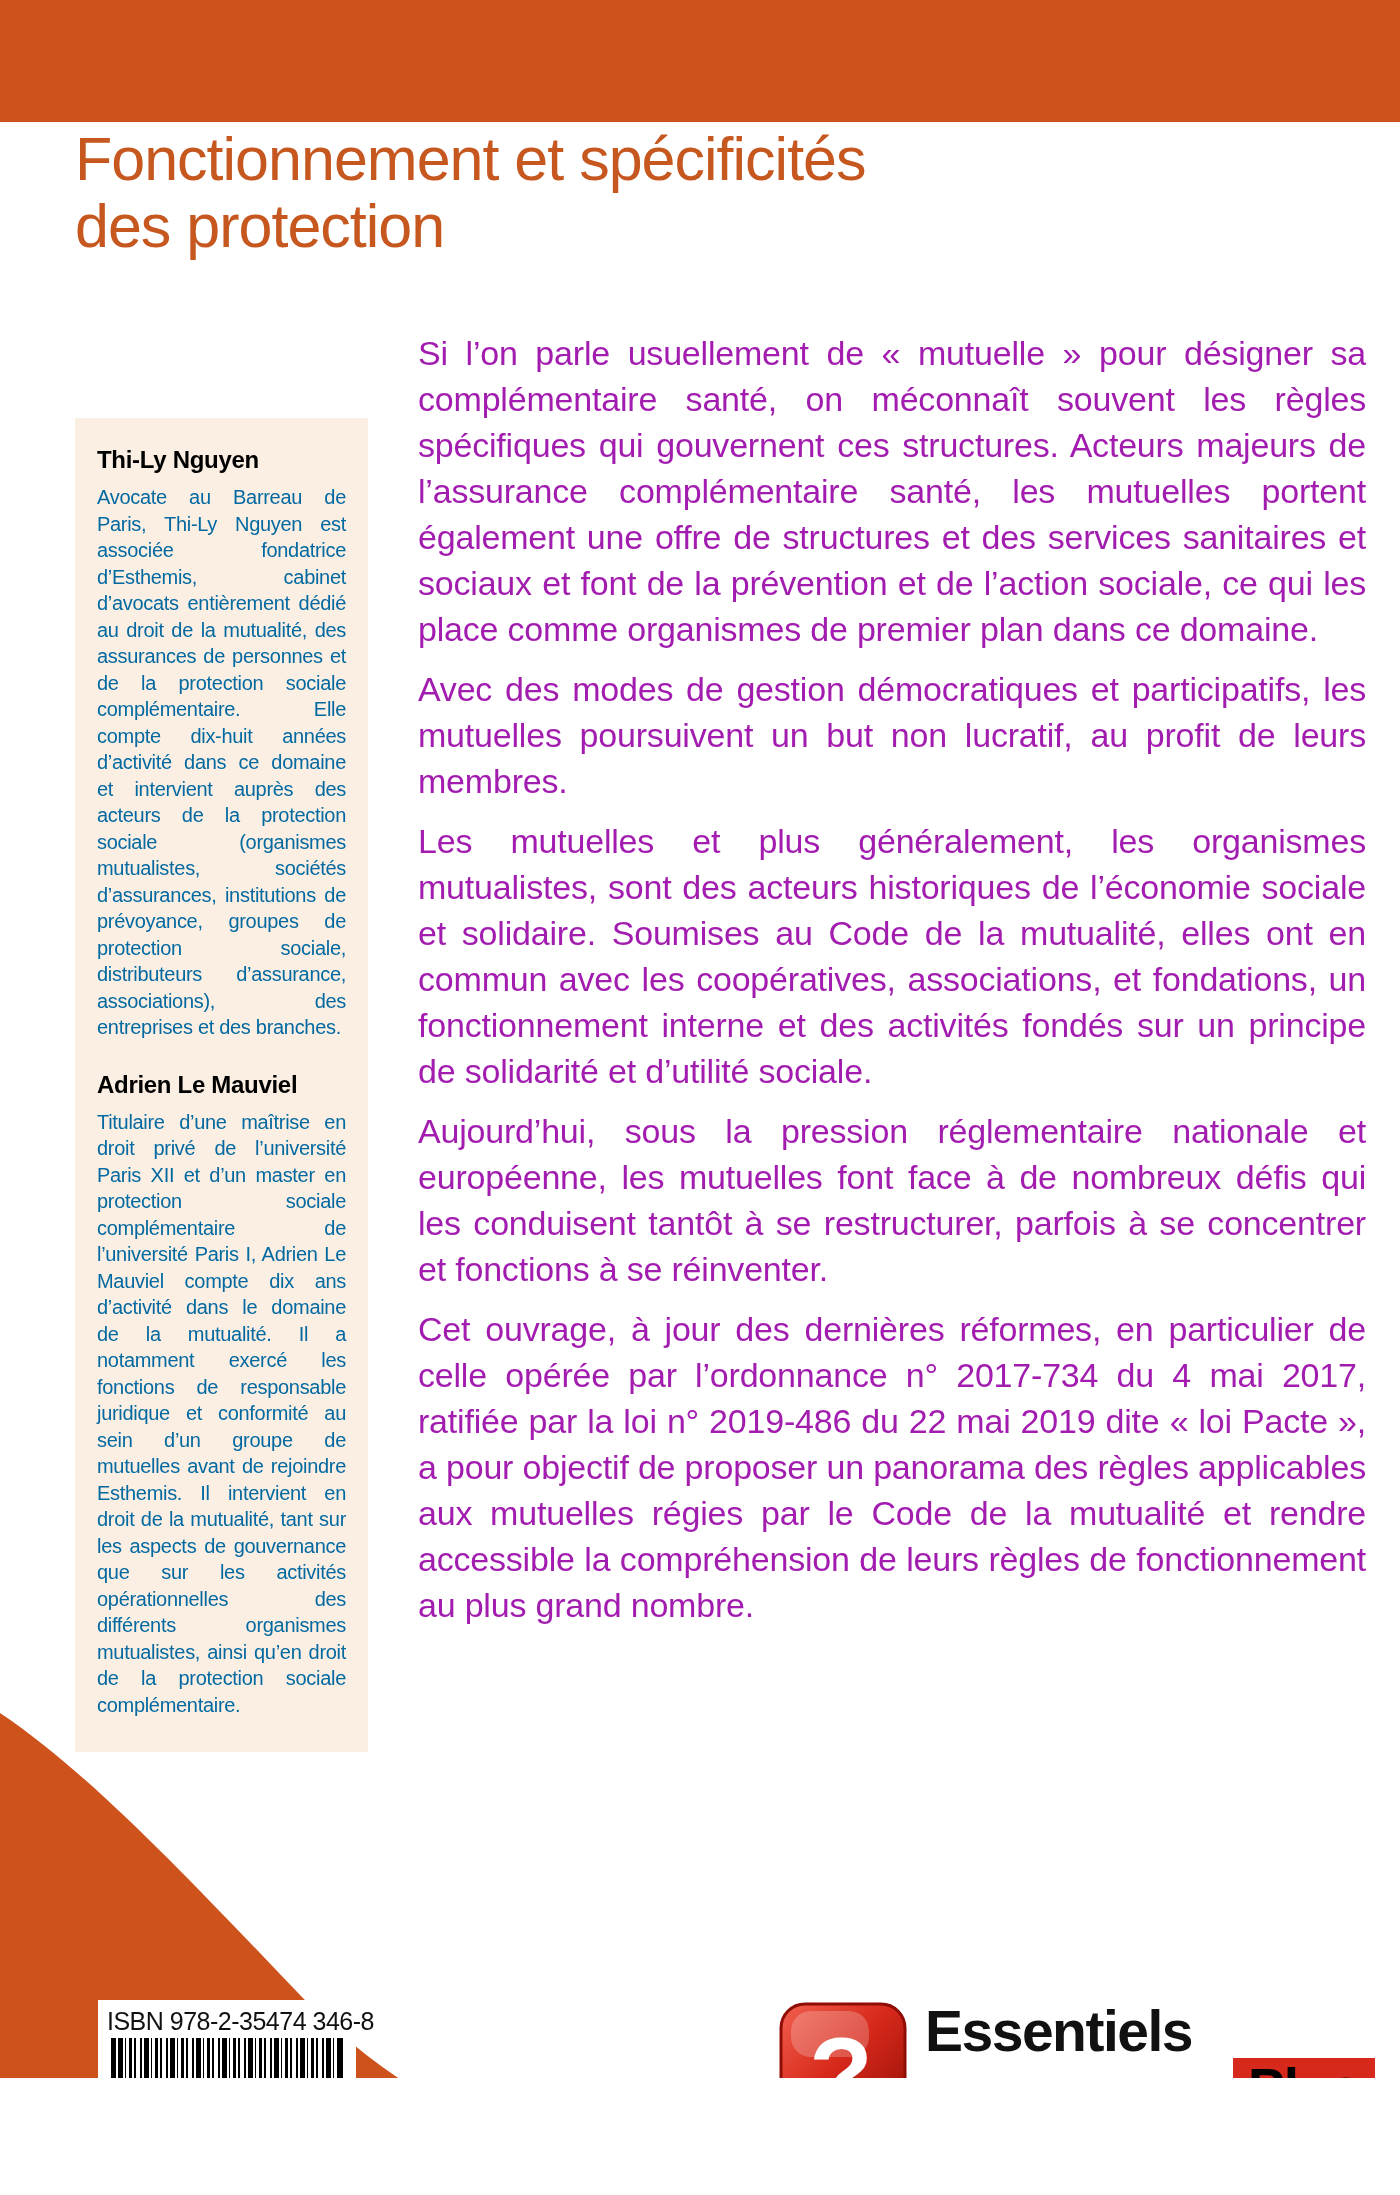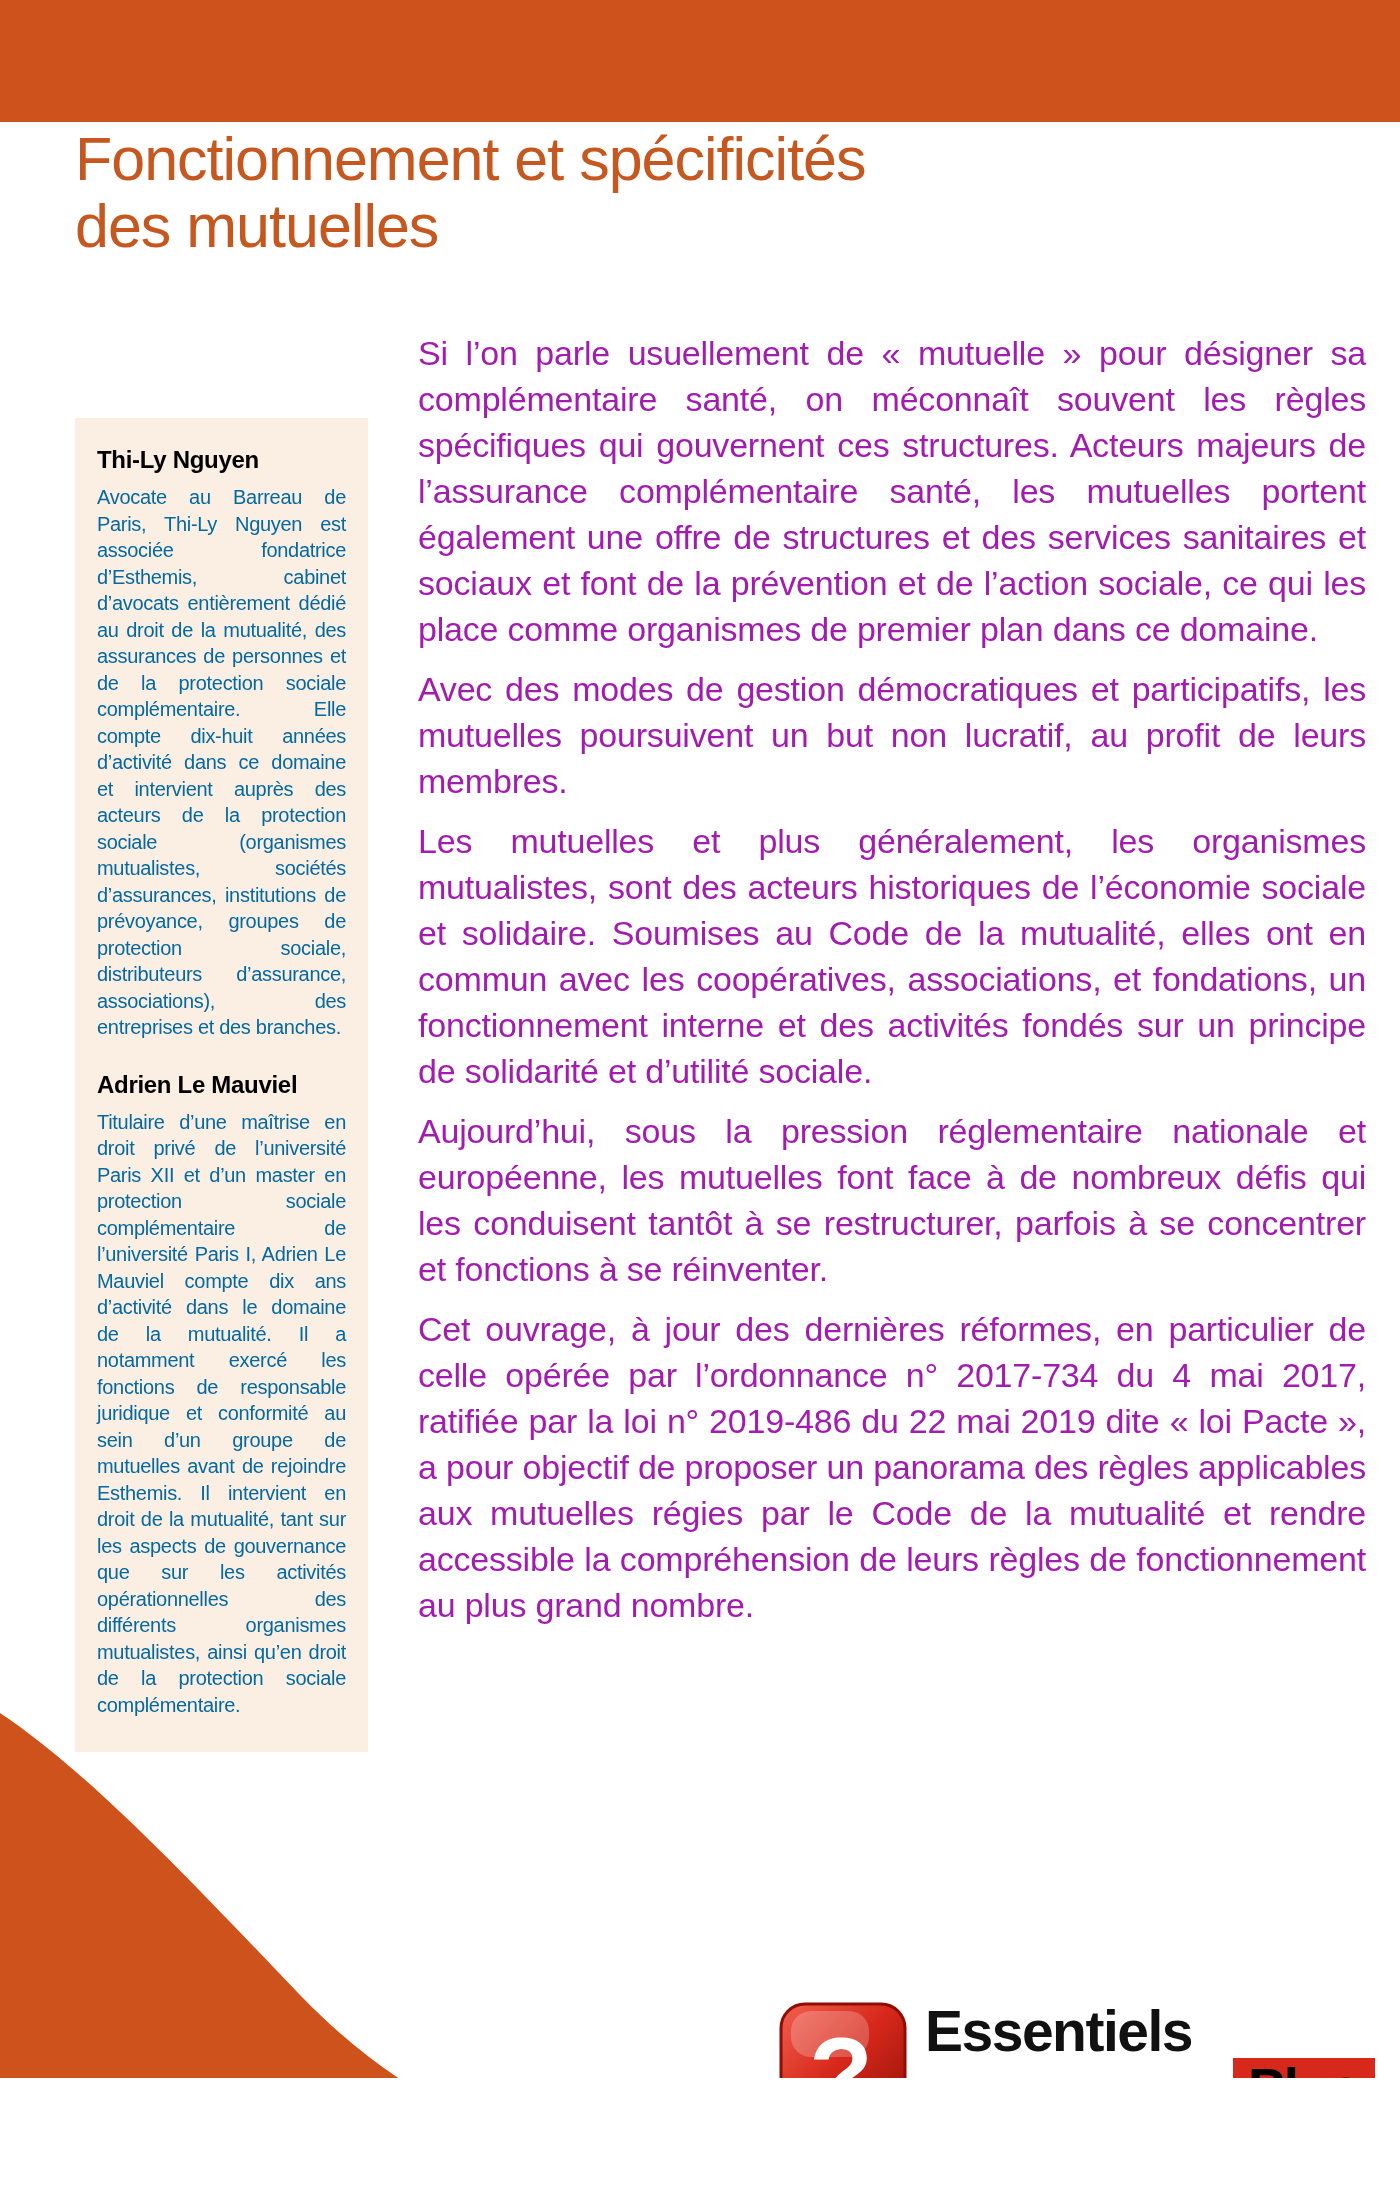--- a/index.html
+++ b/index.html
@@ -76,21 +76,21 @@
 </style>
 </head>
 <body>
 
 <div class="page">
 
   <div class="top-band"></div>
 
   <div class="page-title">
     <div>Fonctionnement et spécificités</div>
-    <div>des mutuelles</div>
+    <div>des protection</div>
   </div>
 
   <aside class="sidebar">
     <h2 class="author-name">Thi-Ly Nguyen</h2>
     <p class="author-bio">Avocate au Barreau de Paris, Thi-Ly Nguyen est associée fondatrice d’Esthemis, cabinet d’avocats entièrement dédié au droit de la mutualité, des assurances de personnes et de la protection sociale complémentaire. Elle compte dix-huit années d’activité dans ce domaine et intervient auprès des acteurs de la protection sociale (organismes mutualistes, sociétés d’assurances, institutions de prévoyance, groupes de protection sociale, distributeurs d’assurance, associations), des entreprises et des branches.</p>
     <h2 class="author-name">Adrien Le Mauviel</h2>
     <p class="author-bio last">Titulaire d’une maîtrise en droit privé de l’université Paris XII et d’un master en protection sociale complémentaire de l’université Paris I, Adrien Le Mauviel compte dix ans d’activité dans le domaine de la mutualité. Il a notamment exercé les fonctions de responsable juridique et conformité au sein d’un groupe de mutuelles avant de rejoindre Esthemis. Il intervient en droit de la mutualité, tant sur les aspects de gouvernance que sur les activités opérationnelles des différents organismes mutualistes, ainsi qu’en droit de la protection sociale complémentaire.</p>
   </aside>
 
   <main class="main-text">
@@ -98,20 +98,25 @@
     <p>Avec des modes de gestion démocratiques et participatifs, les mutuelles poursuivent un but non lucratif, au profit de leurs membres.</p>
     <p>Les mutuelles et plus généralement, les organismes mutualistes, sont des acteurs historiques de l’économie sociale et solidaire. Soumises au Code de la mutualité, elles ont en commun avec les coopératives, associations, et fondations, un fonctionnement interne et des activités fondés sur un principe de solidarité et d’utilité sociale.</p>
     <p>Aujourd’hui, sous la pression réglementaire nationale et européenne, les mutuelles font face à de nombreux défis qui les conduisent tantôt à se restructurer, parfois à se concentrer et fonctions à se réinventer.</p>
     <p>Cet ouvrage, à jour des dernières réformes, en particulier de celle opérée par l’ordonnance n° 2017-734 du 4 mai 2017, ratifiée par la loi n° 2019-486 du 22 mai 2019 dite « loi Pacte », a pour objectif de proposer un panorama des règles applicables aux mutuelles régies par le Code de la mutualité et rendre accessible la compréhension de leurs règles de fonctionnement au plus grand nombre.</p>
   </main>
 
   <svg class="swoosh" viewBox="0 0 1400 500" preserveAspectRatio="none" aria-hidden="true">
     <path d="M0,18 C90,78 190,185 300,300 C395,398 505,458 690,488 C880,510 1100,496 1320,500 L0,500 Z" fill="#CE521B"></path>
   </svg>
 
+  <div class="isbn-box">
+    <div class="isbn-label">ISBN 978-2-35474 346-8</div>
+    <div class="barcode"></div>
+    <div class="barcode-digits">9 782354 743468</div>
+  </div>
 
   <div class="publisher-logo">
     <svg class="bubble-icon" viewBox="0 0 138 190" aria-hidden="true">
       <defs>
         <linearGradient id="bubbleGrad" x1="0" y1="0" x2="1" y2="1">
           <stop offset="0" stop-color="#F2604F"></stop>
           <stop offset="0.45" stop-color="#D7291B"></stop>
           <stop offset="1" stop-color="#8F0D05"></stop>
         </linearGradient>
       </defs>

